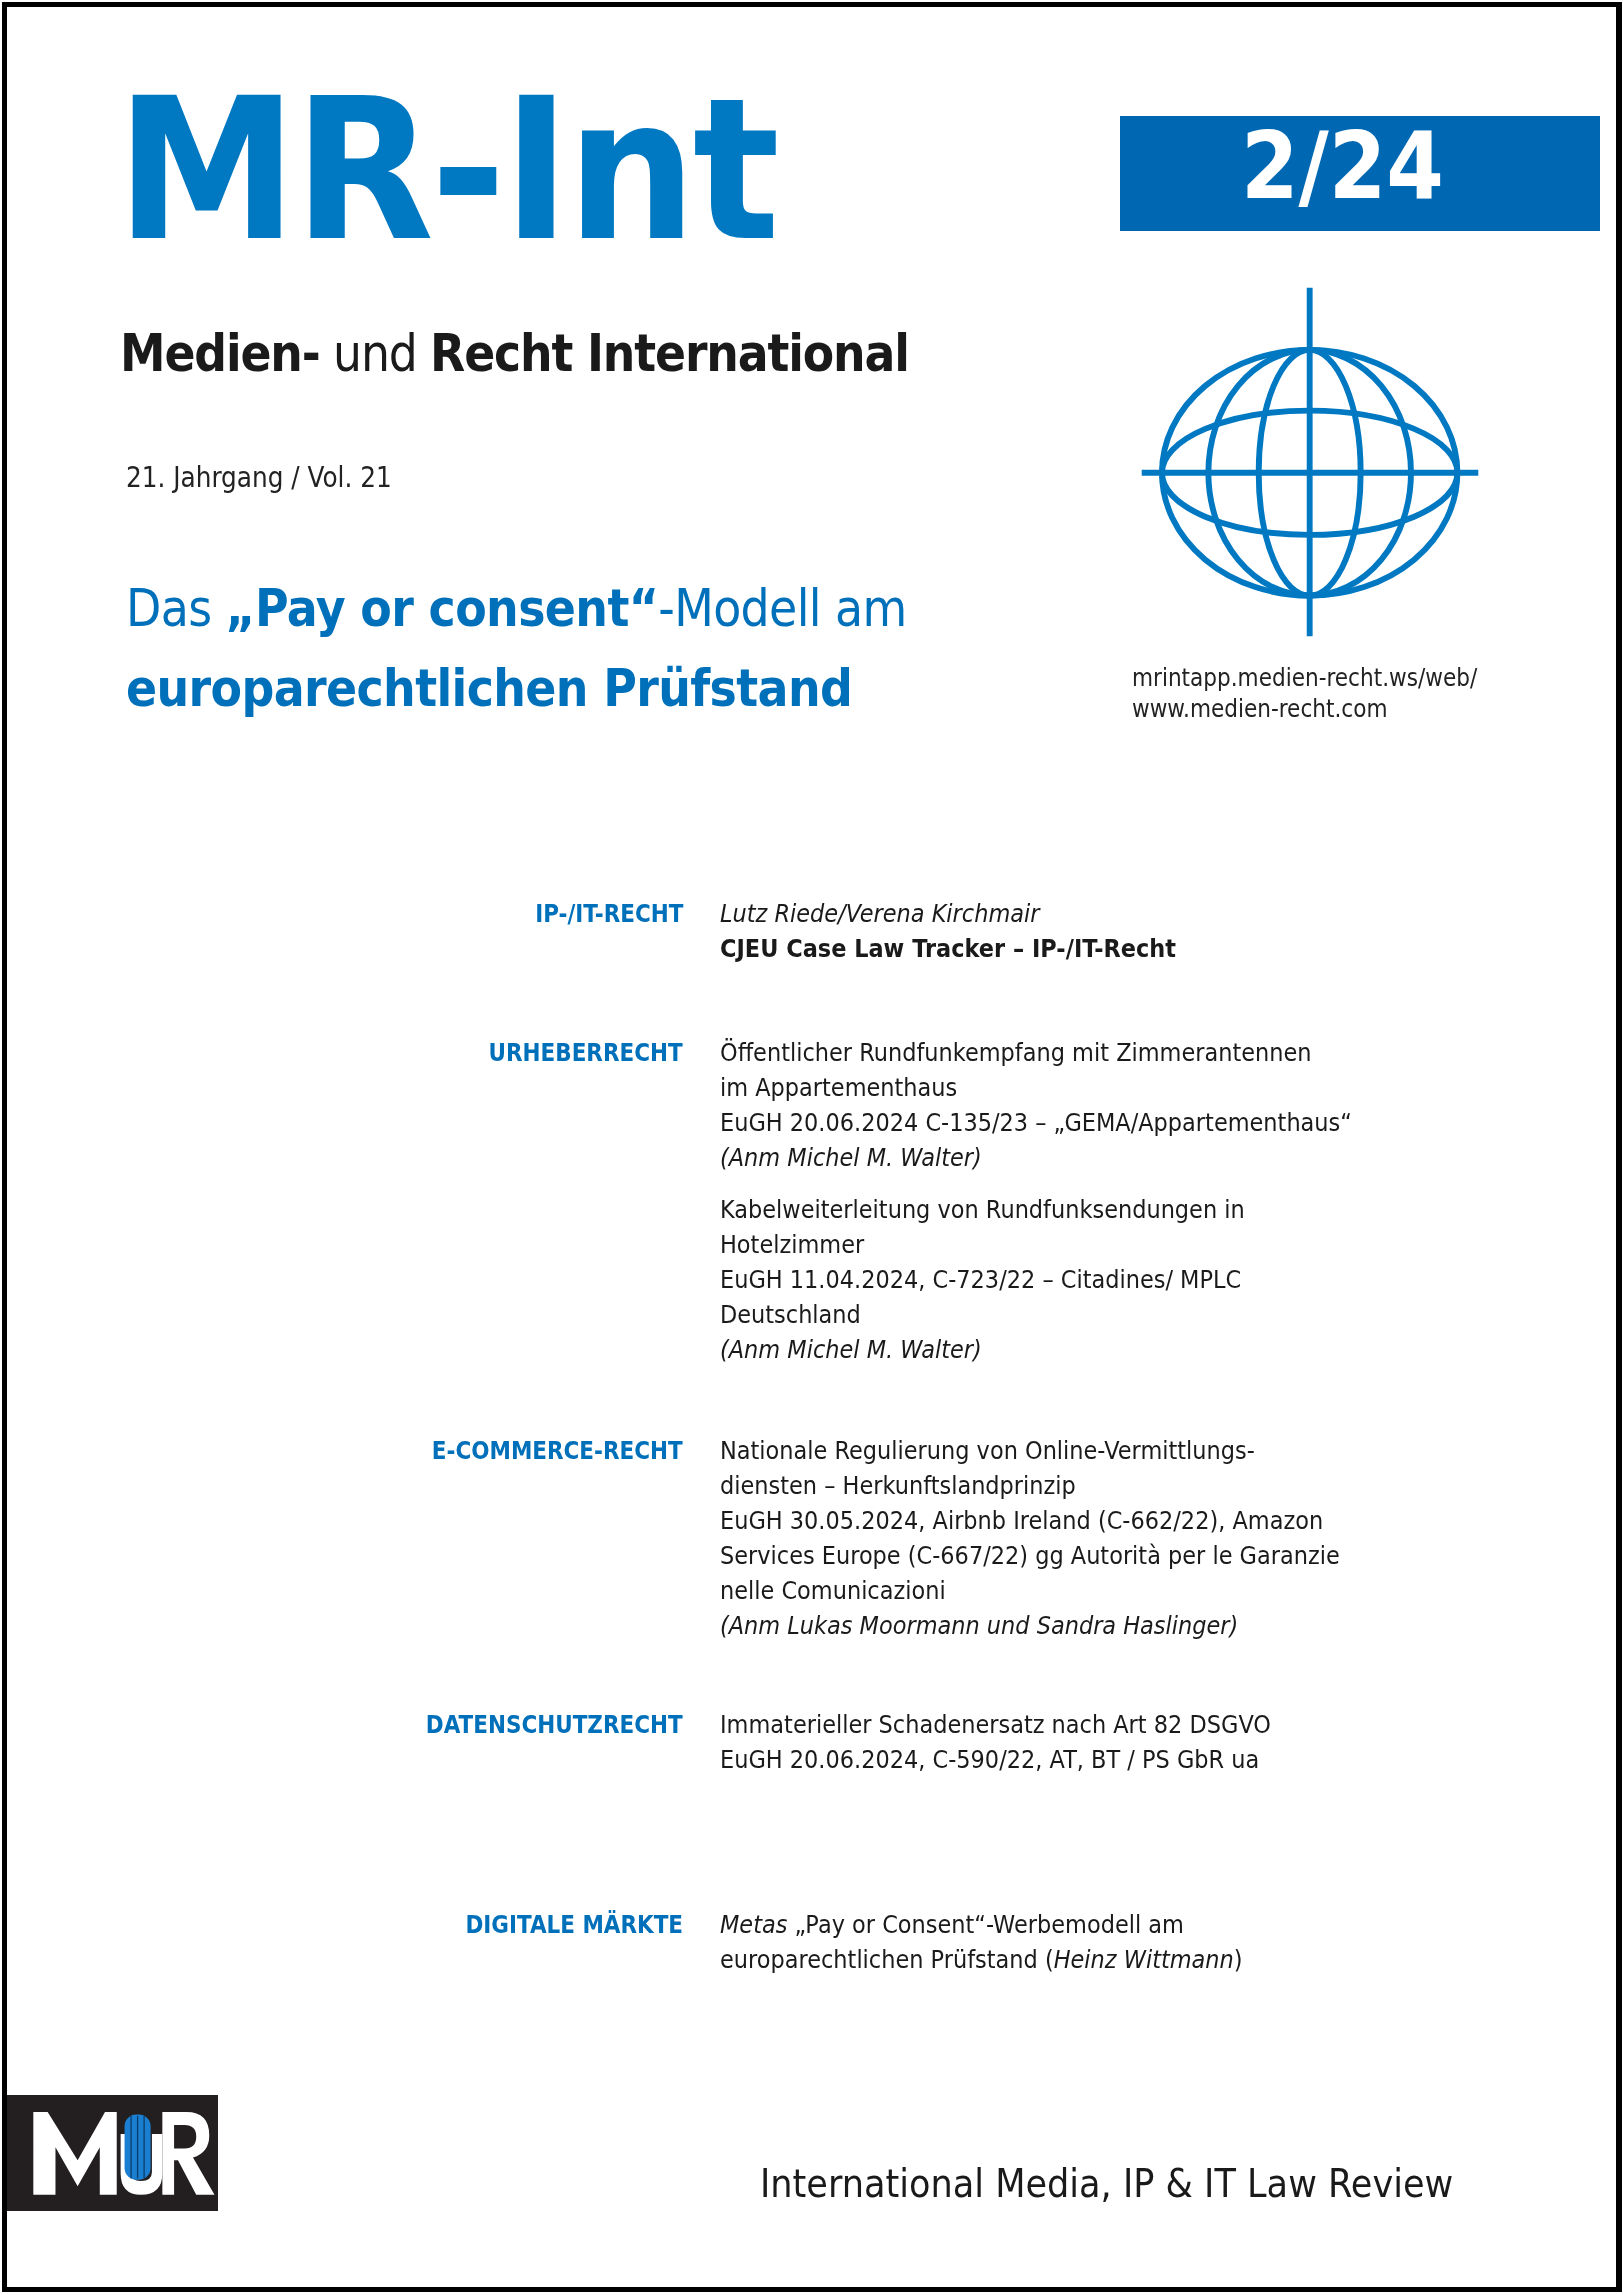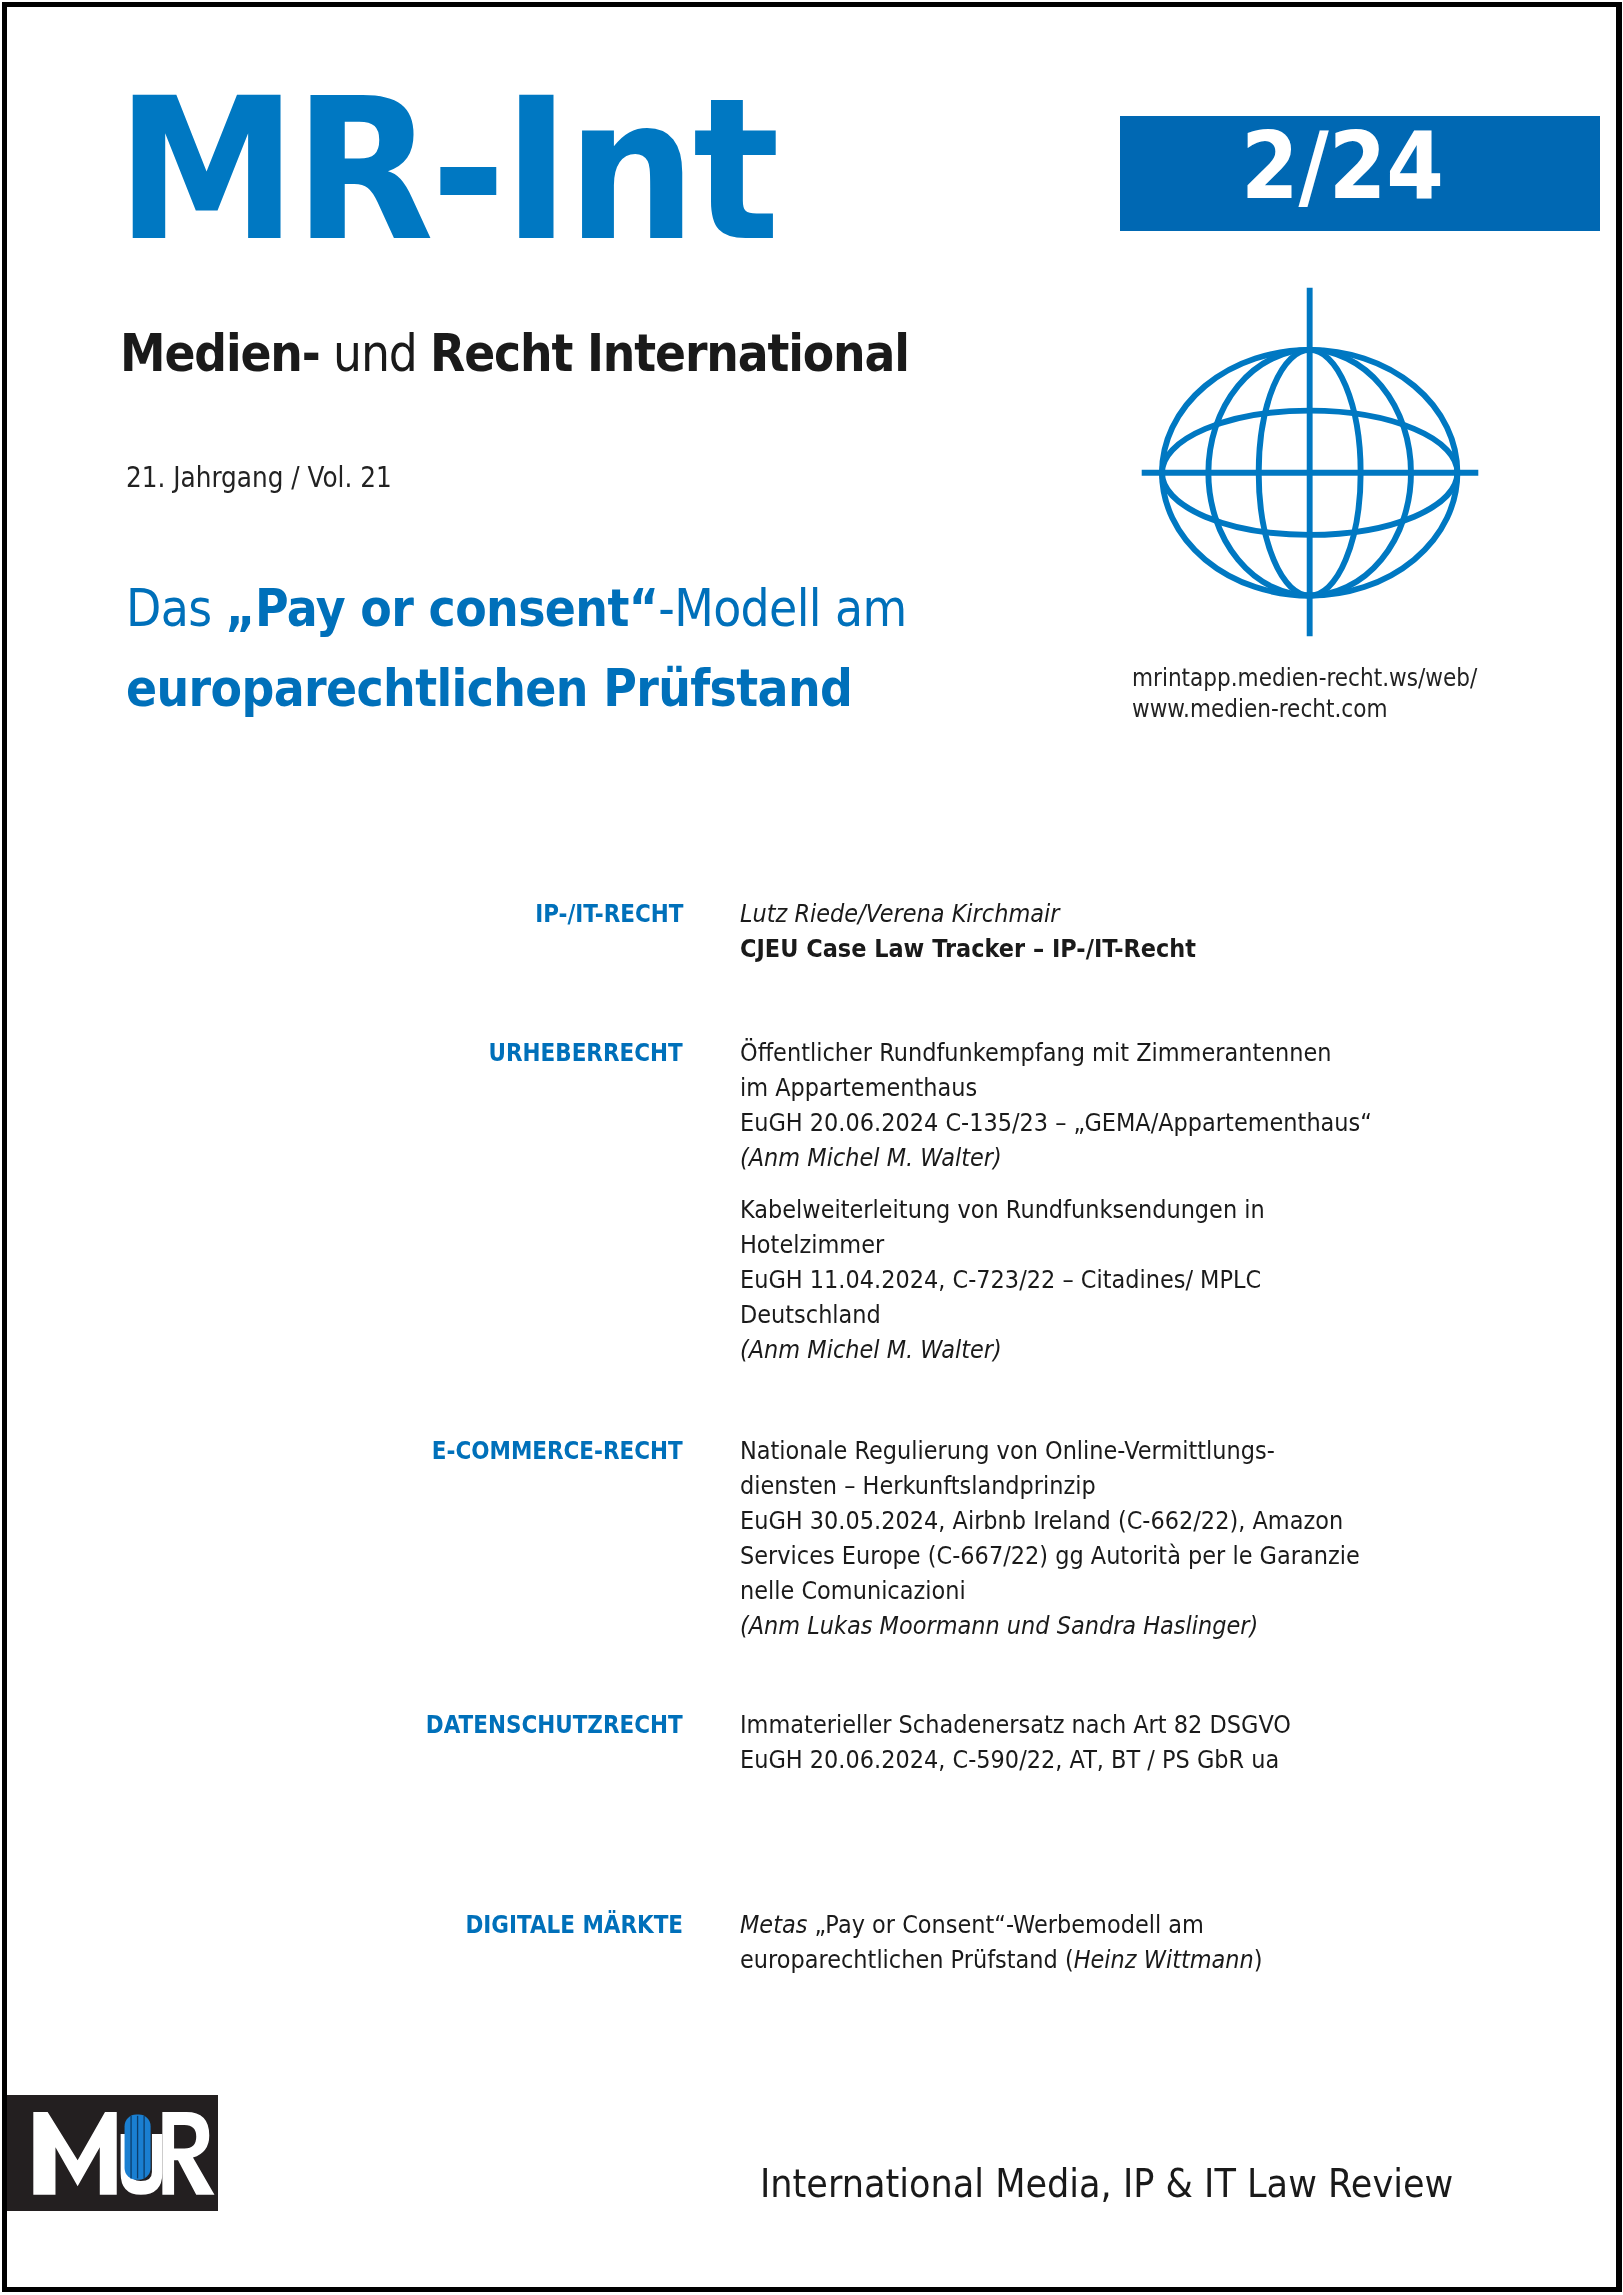--- a/index.html
+++ b/index.html
@@ -19,21 +19,21 @@
     .issue-banner { position: absolute; left: 1120px; top: 116px; width: 480px; height: 115px; background: #0068B3; }
     .issue-number { position: absolute; left: 0; width: 100%; top: 5.2px; text-align: center; color: #fff; font-family: "DejaVu Sans", sans-serif; font-weight: bold; font-size: 92px; line-height: 1; padding-right: 39px; box-sizing: border-box; transform: scaleX(0.9); }
 
     .globe { position: absolute; left: 1135px; top: 278px; width: 350px; height: 366px; }
 
     .urls { position: absolute; left: 1132px; top: 663px; font-family: "DejaVu Sans", sans-serif; font-size: 24px; color: #222; line-height: 31px; transform: scaleX(0.9); transform-origin: left top; white-space: nowrap; }
 
     .toc { position: absolute; left: 0; top: 896px; width: 1623px; }
     .toc-section { position: absolute; left: 0; width: 1623px; }
     .toc-label { position: absolute; right: 940px; font-family: "DejaVu Sans", sans-serif; font-weight: bold; color: #0070BA; font-size: 25px; line-height: 35px; white-space: nowrap; transform: scaleX(0.86); transform-origin: right top; }
-    .toc-entries { position: absolute; left: 740px; width: 753px; }
+    .toc-entries { position: absolute; left: 720px; width: 753px; }
     .toc-entry { font-family: "DejaVu Sans", sans-serif; font-size: 25.5px; color: #1a1a1a; line-height: 35px; margin-bottom: 17px; transform: scaleX(0.88); transform-origin: left top; white-space: nowrap; }
     .toc-entry .line { display: block; }
     .toc-entry .italic { font-style: italic; }
     .toc-entry .bold { font-weight: bold; }
 
     .publisher-logo { position: absolute; left: 6.5px; top: 2095px; width: 211px; height: 116px; background: #231f20; }
     .tagline { position: absolute; left: 760px; top: 2161px; font-family: "DejaVu Sans", sans-serif; font-size: 39px; color: #1a1a1a; transform: scaleX(0.9); transform-origin: left top; white-space: nowrap; }
   </style>
 </head>
 <body>

